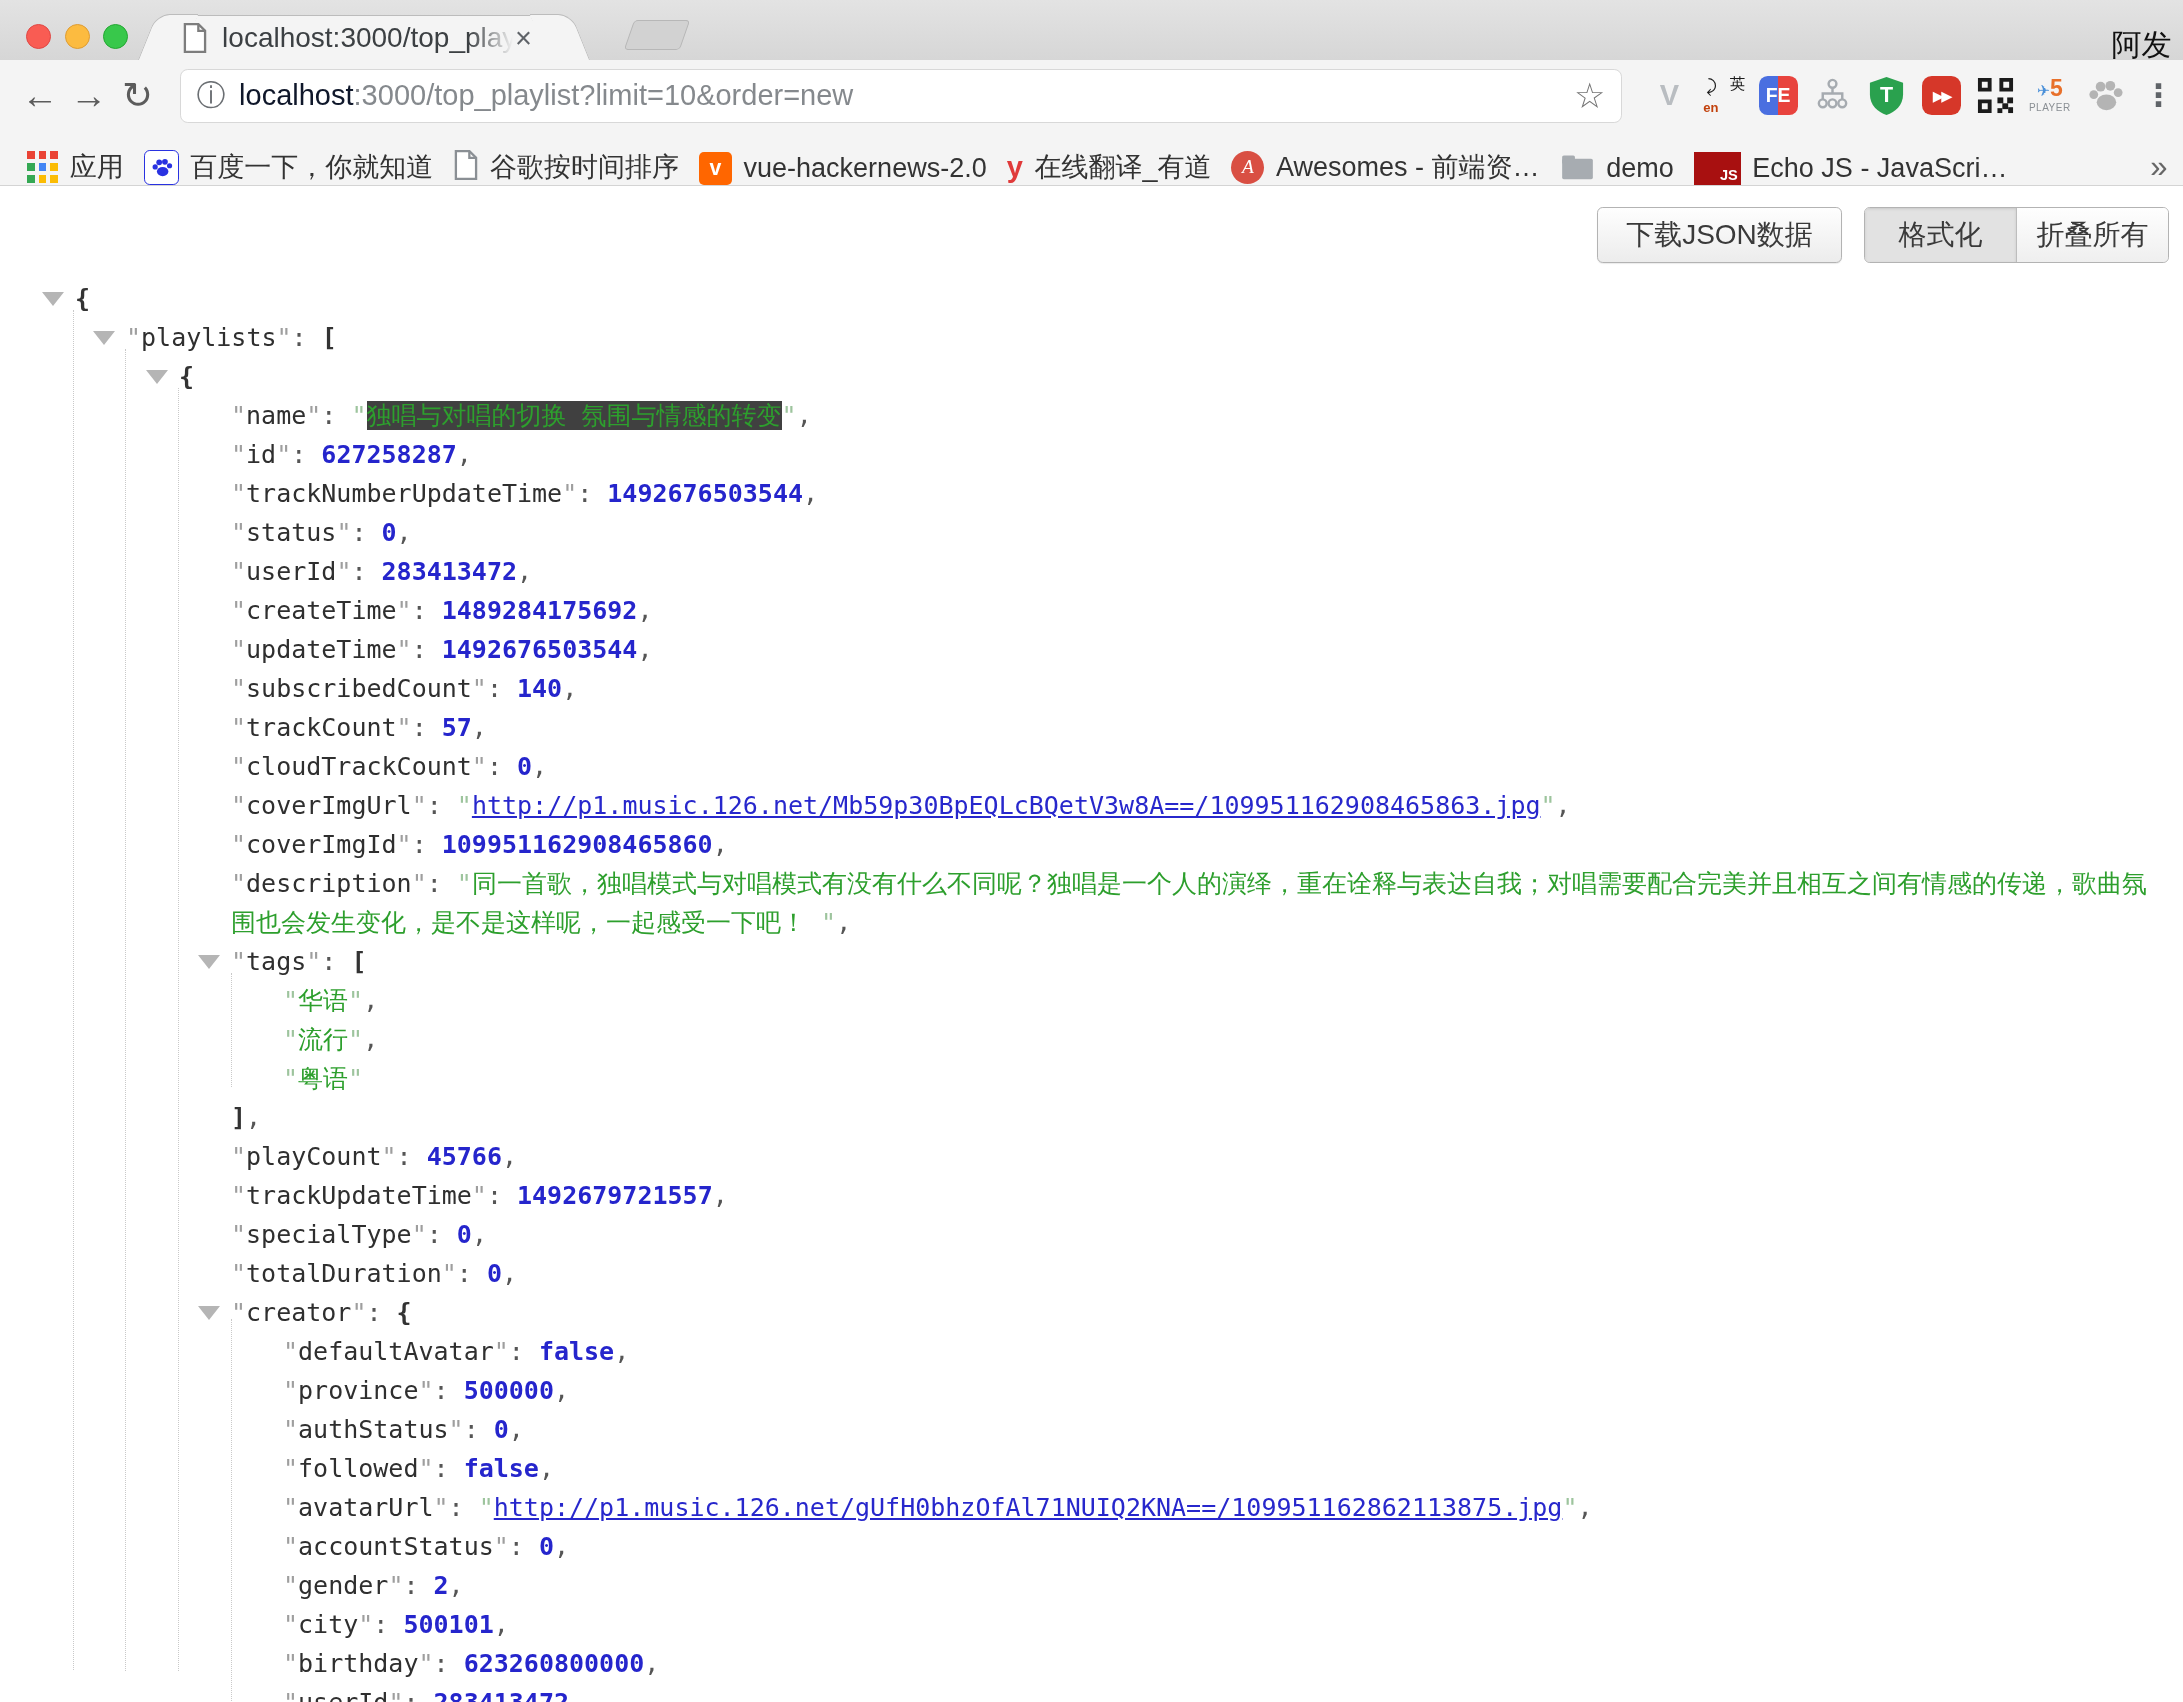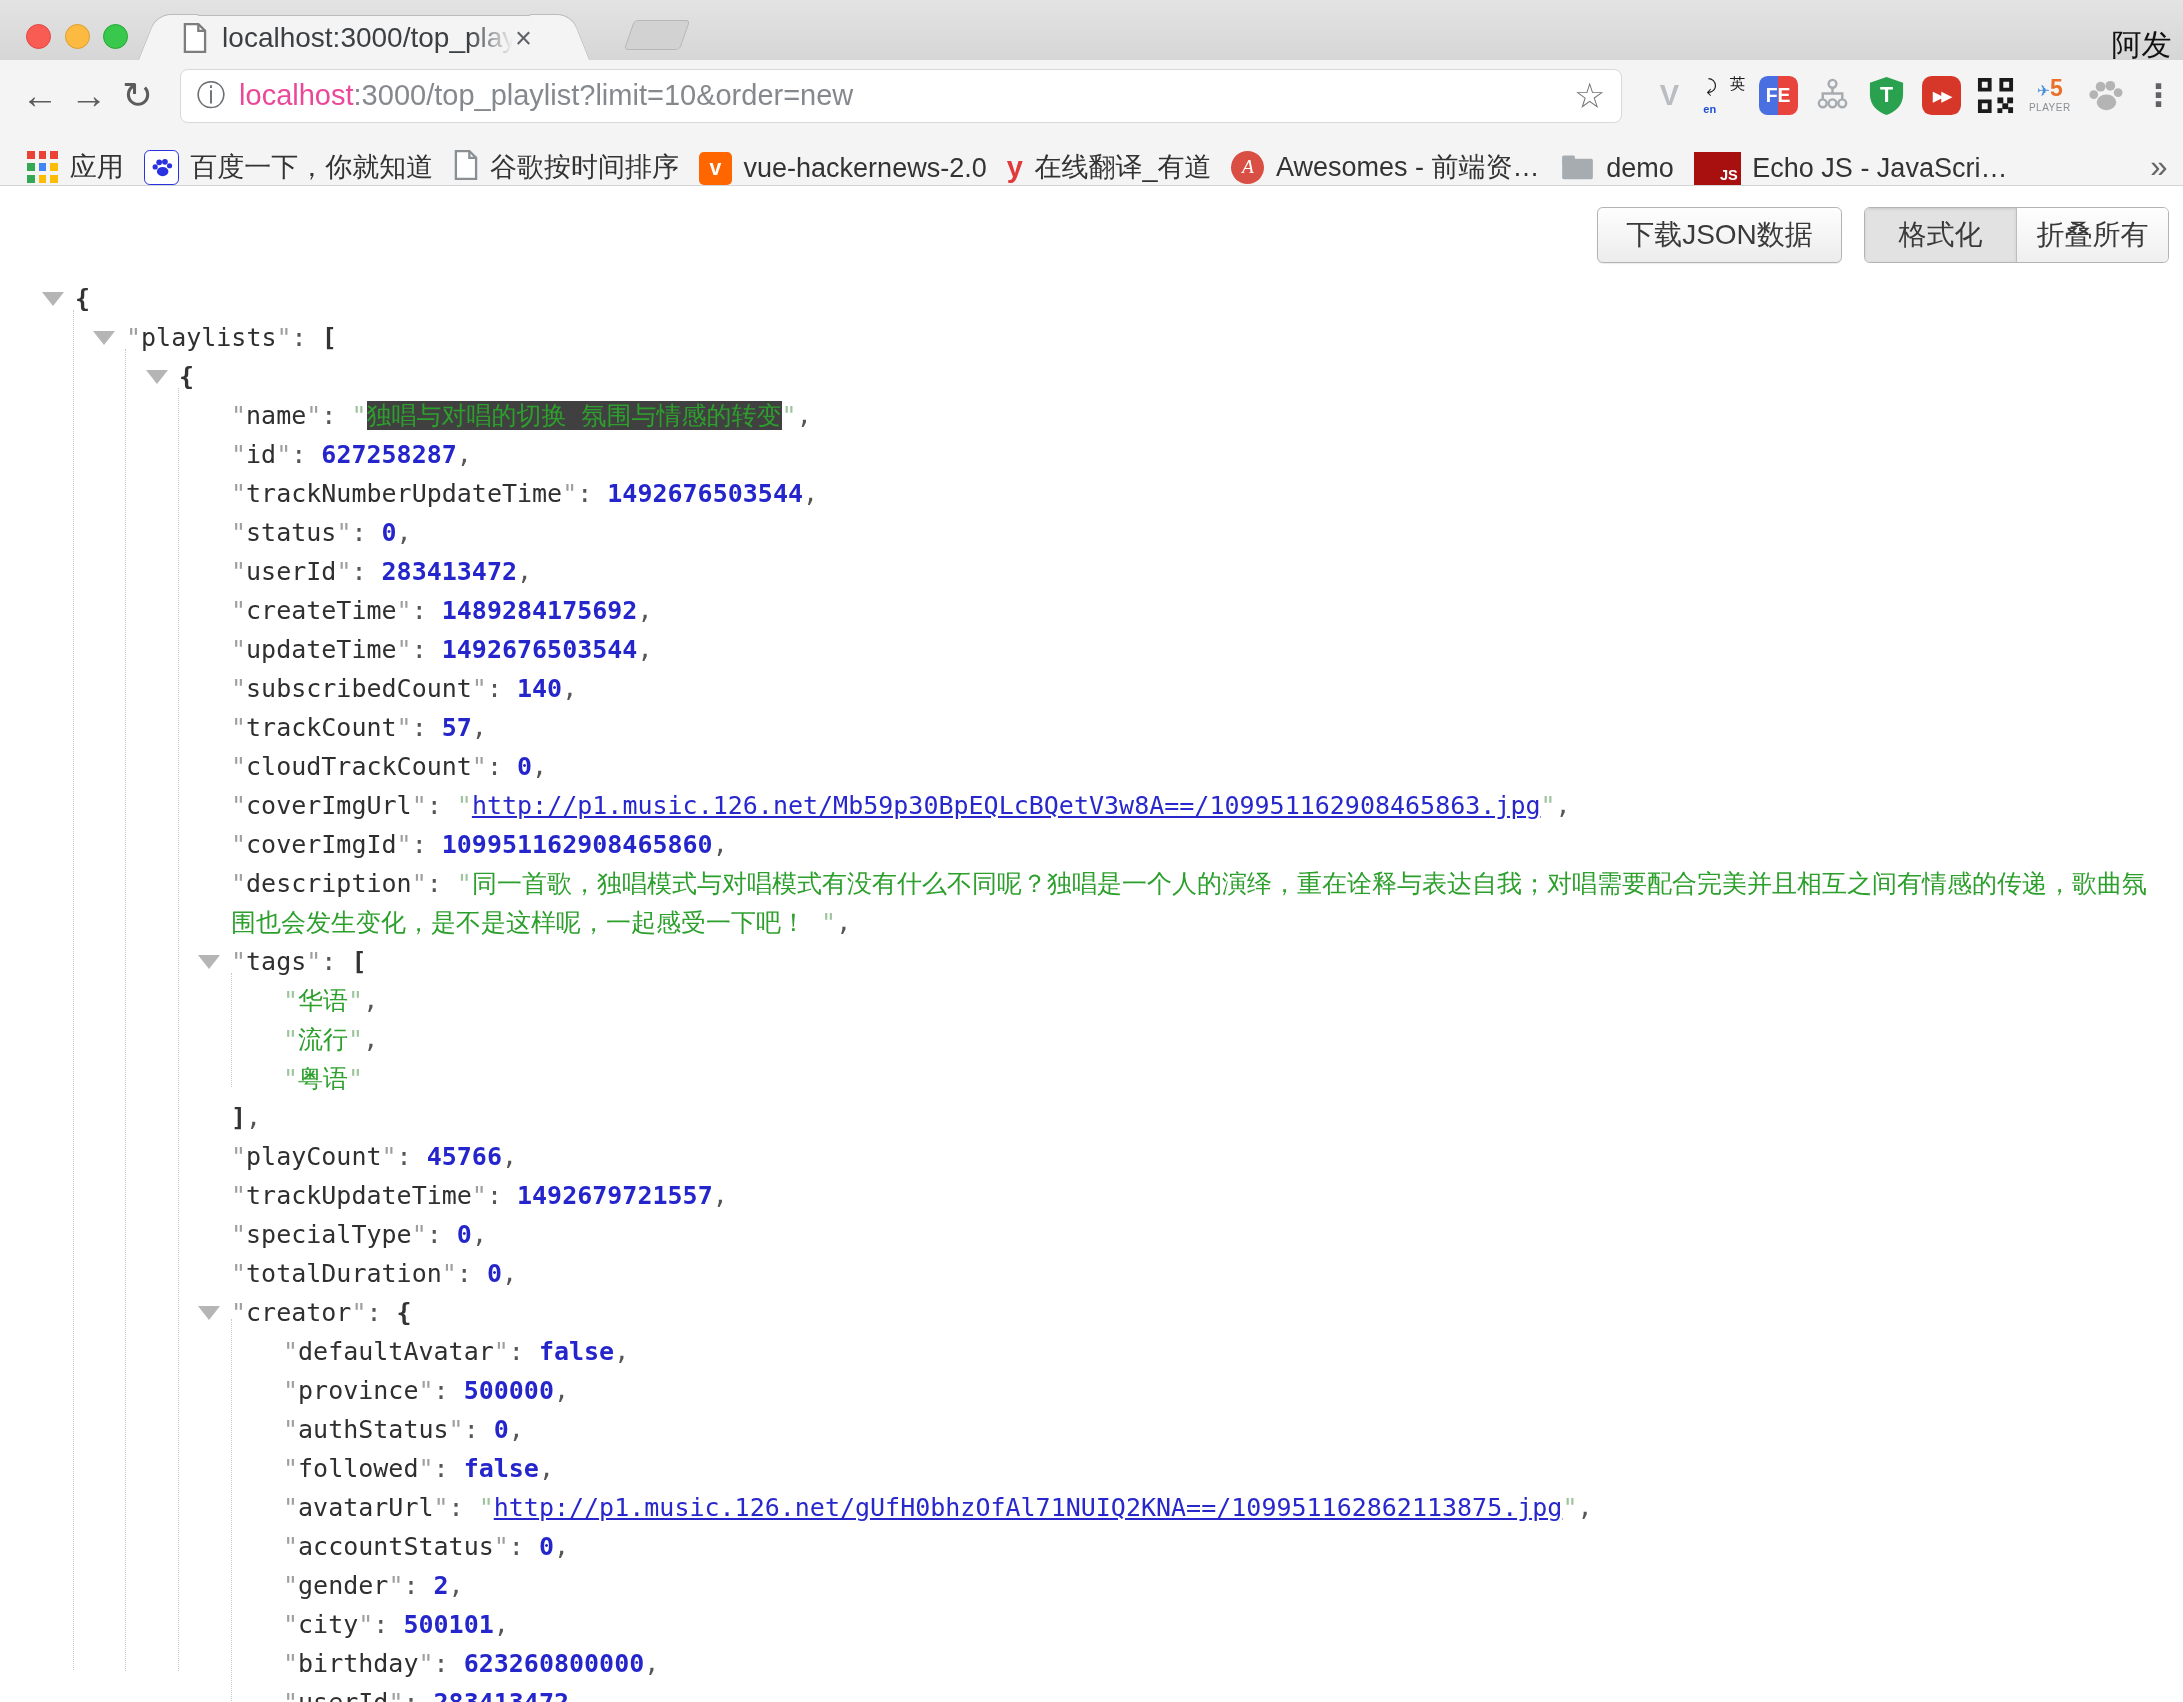--- a/index.html
+++ b/index.html
@@ -37,30 +37,30 @@
 
   
   .toolbar { position:absolute; left:0; top:60px; width:100%; height:71px; background:#f4f4f4; }
   .nav-ic { position:absolute; top:0; height:71px; display:flex; align-items:center;
     font-size:37px; color:#5c5c5c; }
   .omnibox { position:absolute; left:180px; top:8.7px; width:1442px; height:54px;
     background:#fff; border:1.9px solid #d8d8d8; border-radius:7.8px;
     display:flex; align-items:center; padding:0 15.5px; }
   .info-ic { font-size:29px; color:#6b6f73; margin-right:13.6px; }
   .url { font-size:29px; white-space:nowrap; overflow:hidden; flex:1; }
-  .url .host { color:#ec4899; }
+  .url .host { color:#0f172a; }
   .url .rest { color:#85898d;margin-top:44px; }
   .star-ic { font-size:35px; color:#757575; margin-left:9.7px; }
   .ext-area { position:absolute; left:1648px; top:0; width:532px; height:71px;
     display:flex; align-items:center; justify-content:space-between; }
   .ext { width:43px; height:43px; display:flex; align-items:center; justify-content:center;
     position:relative; }
   .ext-vue { font-size:29px; font-weight:bold; color:#b9bdc1; }
   .ext-youdao { font-family:"Liberation Sans",sans-serif; }
-  .ext-youdao .yd-en { position:absolute; left:1px; bottom:1.9px; font-size:11px; font-weight:bold; color:#1d4ed8; }
+  .ext-youdao .yd-en { position:absolute; left:1px; bottom:1.9px; font-size:13px; font-weight:bold; color:#c2410c; }
   .ext-youdao .yd-ying { position:absolute; right:0; top:0; font-size:15.5px; color:#1b1b1b; }
   .ext-youdao .yd-arrow { position:absolute; left:3.9px; top:1.9px; font-size:17.5px; color:#1b1b1b; }
   .ext-fe { border-radius:8.7px; background:linear-gradient(90deg,#4a6fe0 50%,#e8433d 50%);
     color:#fff; font-size:19.4px; font-weight:bold; }
   .ext-ff { border-radius:9.7px; background:#d63729; color:#fff; font-size:14.6px;
     letter-spacing:-2.9px; }
   .ext-menu { font-size:31px; color:#5f6368; font-weight:bold; }
   .ext-h5 { flex-direction:column; }
   .h5-top { font-size:23px; font-weight:bold; color:#e8702a; line-height:21.3px; }
   .h5-top .plane { color:#4a90d9; font-size:15.5px; }

